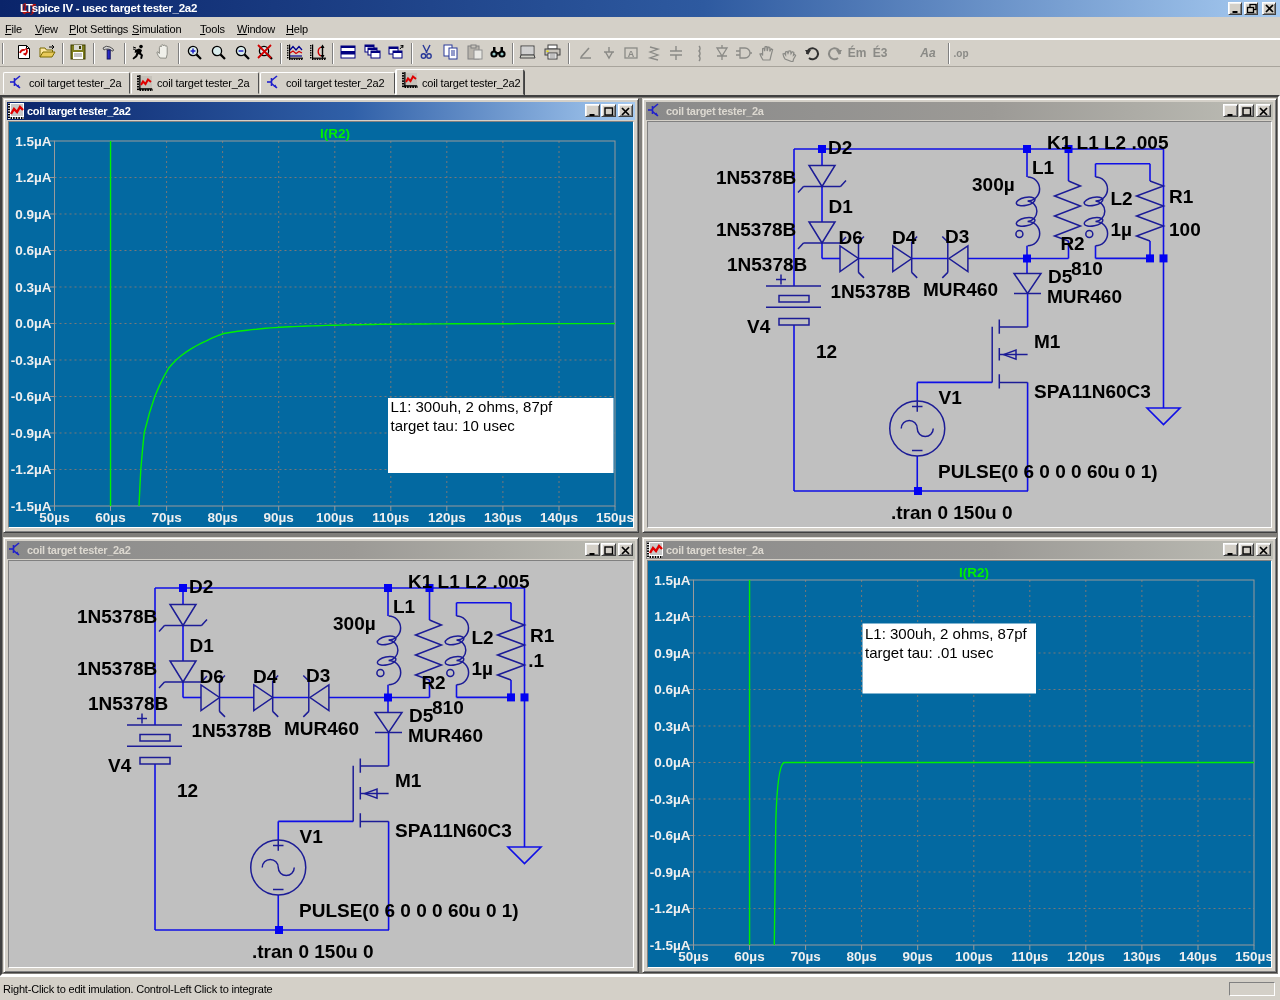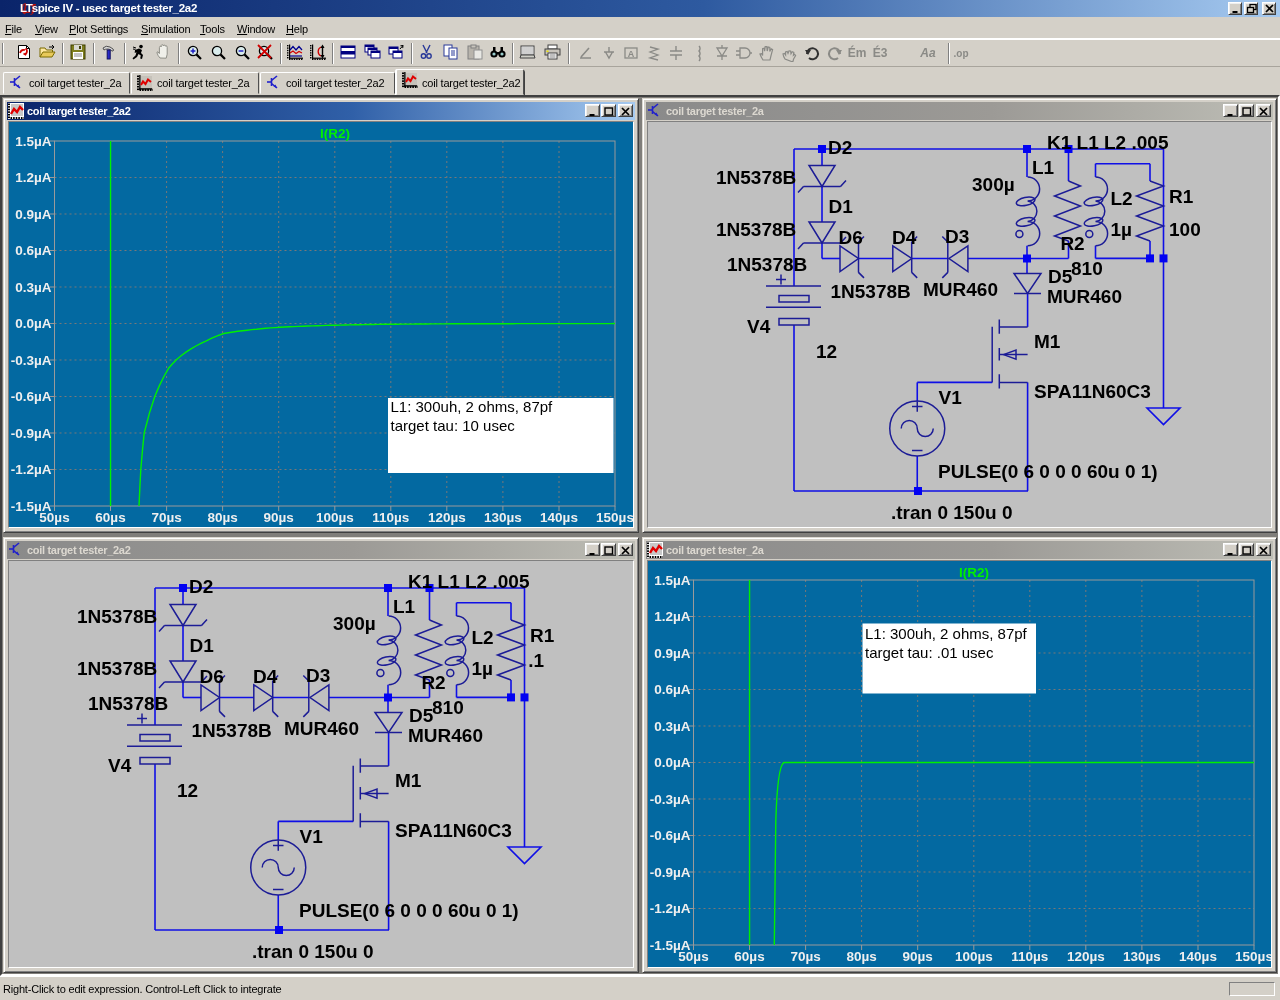--- a/index.html
+++ b/index.html
@@ -59,21 +59,21 @@
     <div class="tbtn" style="left:1262px">
       <svg width="11" height="11" viewBox="0 0 11 11">
         <path d="M2,2 L9,9 M9,2 L2,9" stroke="#000" stroke-width="1.7"></path>
       </svg>
     </div>
   </div>
 <div class="menubar">
     <span class="mi" style="left:5px"><u>F</u>ile</span>
     <span class="mi" style="left:35px"><u>V</u>iew</span>
     <span class="mi" style="left:69px"><u>P</u>lot Settings</span>
-    <span class="mi" style="left:141px"><u>S</u>imulation</span>
+    <span class="mi" style="left:132px"><u>S</u>imulation</span>
     <span class="mi" style="left:200px"><u>T</u>ools</span>
     <span class="mi" style="left:237px"><u>W</u>indow</span>
     <span class="mi" style="left:286px"><u>H</u>elp</span>
   </div>
 <div class="toolbar">
     <div class="tsep" style="left:2px"></div>
     <div class="tico" style="left:16px;width:17px">
       <svg width="16" height="16">
         <path d="M2.5,1.5 h8 l3,3 v10 h-11 z" fill="#fff" stroke="#000"></path>
         <path d="M10.5,1.5 v3 h3" fill="none" stroke="#000"></path>
@@ -945,14 +945,14 @@
         <path d="M126.3,384 L127.8,260 Q129.5,204.5 136,201.5 L606,201.5" fill="none" stroke="#00f000" stroke-width="1.4"></path>
         <g fill="#000" font-weight="normal">
           <rect x="214.5" y="62.5" width="173.5" height="70" fill="#fff"></rect>
           <text x="217" y="78" class="bx14">L1: 300uh, 2 ohms, 87pf</text>
           <text x="217" y="96.5" class="bx14">target tau: .01 usec</text>
         </g>
       </svg>
     </div>
   </div>
 <div class="statusbar">
-    <span class="st">Right-Click to edit expression. Control-Left Click to integrate</span>
+    <span class="st">Right-Click to edit imulation. Control-Left Click to integrate</span>
     <div class="spanel"></div>
   </div>
 </body></html>

